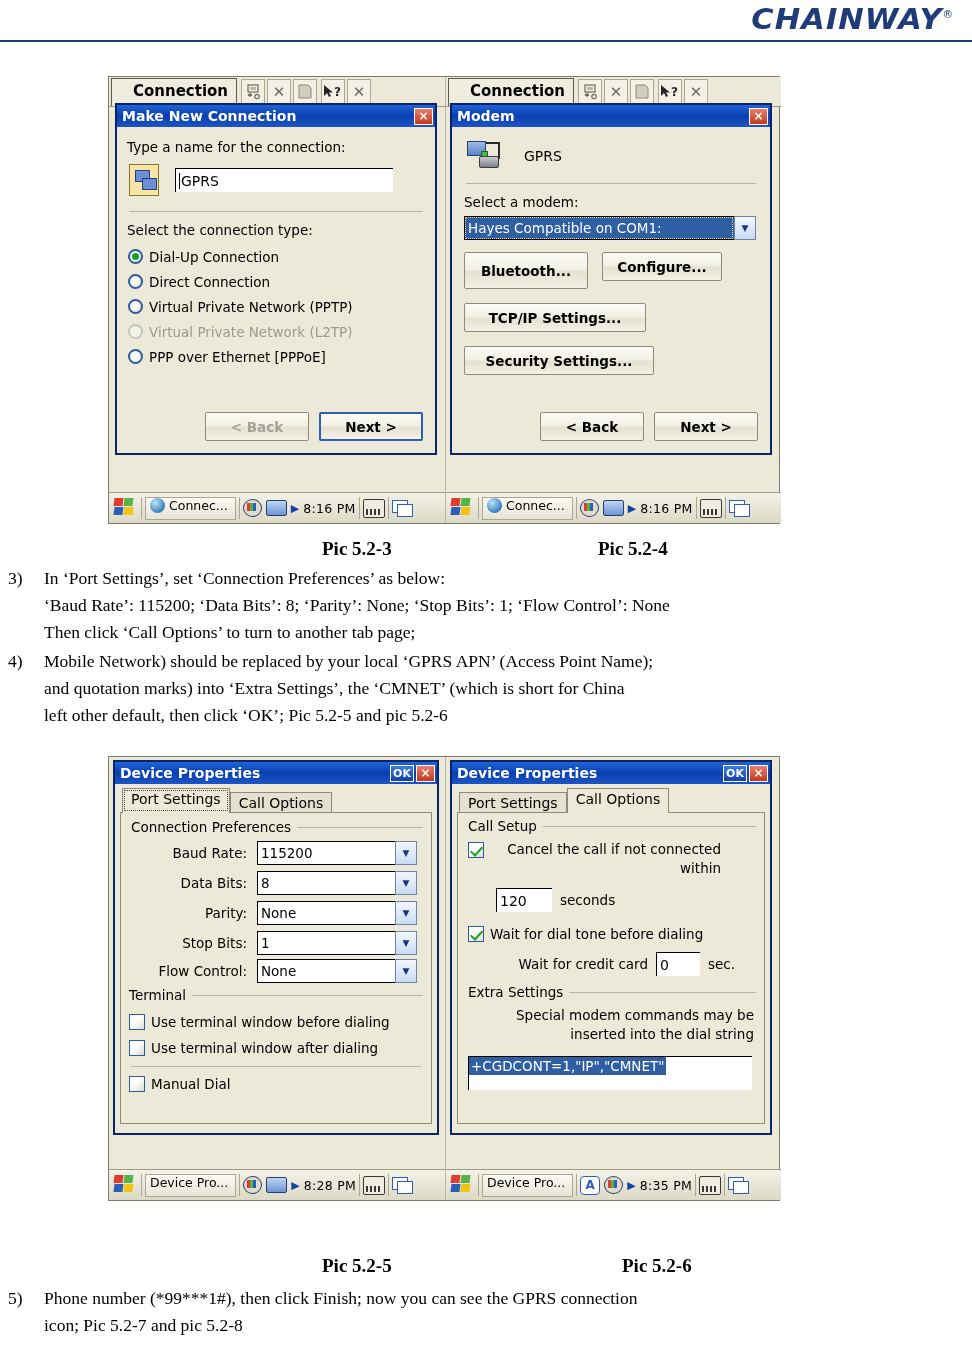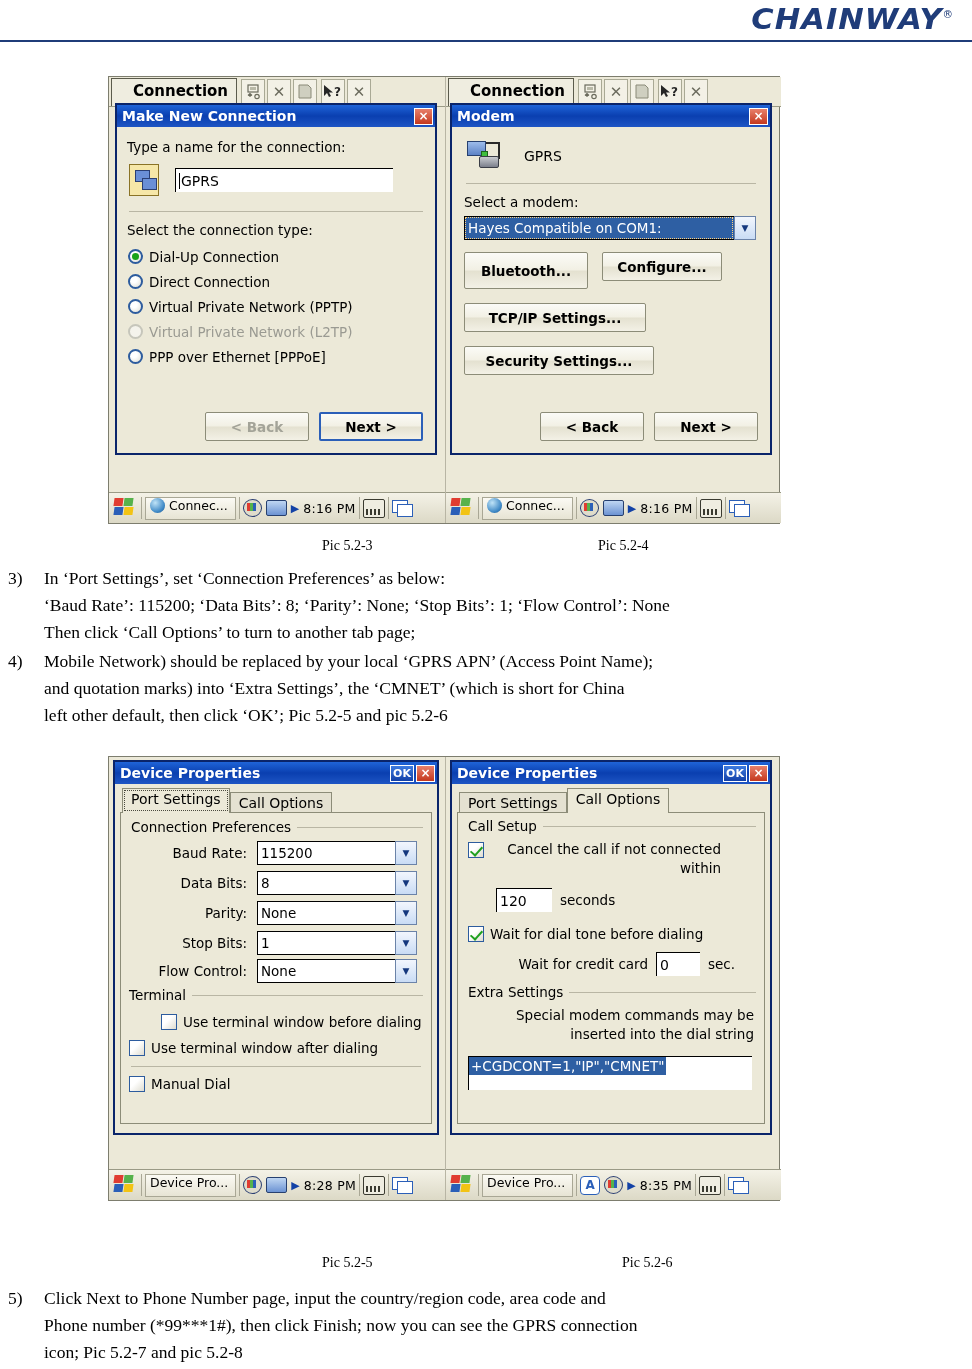--- a/index.html
+++ b/index.html
@@ -413,21 +413,22 @@
     background:#fff; color:#2B5FB8;
     font-family:"DejaVu Sans", sans-serif; font-weight:bold; font-size:12px;
     display:flex; align-items:center; justify-content:center;
   }
   .clock { font-size: 12.5px; letter-spacing: .3px; }
 
   
   .caption {
     position: absolute;
     font-family: "Liberation Serif", serif;
-    font-size: 14px;
+    font-size: 19px;
+    font-weight: bold;
   }
   .para {
     position: absolute;
     font-family: "Liberation Serif", serif;
     font-size: 17.5px;
     line-height: 27px;
     color: #000;
   }
   .para .num {
     position: absolute;
@@ -755,21 +756,21 @@
               </div>
             </div>
           </div>
 
           <div class="hr-label" style="margin:4px 0 6px 0;">
             <span>Terminal</span>
             <span class="line"></span>
           </div>
 
           <div>
-            <div class="radio-row" style="height:26px;margin-left:32px;">
+            <div class="radio-row" style="height:26px;">
               <span class="cbox"></span>
               <span class="lbl">Use terminal window before dialing</span>
             </div>
             <div class="radio-row" style="height:26px;">
               <span class="cbox"></span>
               <span class="lbl">Use terminal window after dialing</span>
             </div>
             <div style="height:1px;background:#b9b6a4;margin:5px 2px 4px 2px;"></div>
             <div class="radio-row" style="height:26px;">
               <span class="cbox"></span>
@@ -900,17 +901,16 @@
     </div>
   </div>
 </div>
 
 <div class="caption" style="left:322px; top:1255px;">Pic 5.2-5</div>
 <div class="caption" style="left:622px; top:1255px;">Pic 5.2-6</div>
 
 <div class="para" style="left:8px; top:1285px; width:940px;">
   <span class="num">5)</span>
   <span class="txt">
-    <span class="nowrapline">Click Next to Phone Number page, input the country/region code, area code and</span>
     <span class="nowrapline">Phone number (*99***1#), then click Finish; now you can see the GPRS connection</span>
     <span class="nowrapline">icon; Pic 5.2-7 and pic 5.2-8</span>
   </span>
 </div>
 
 </body></html>

